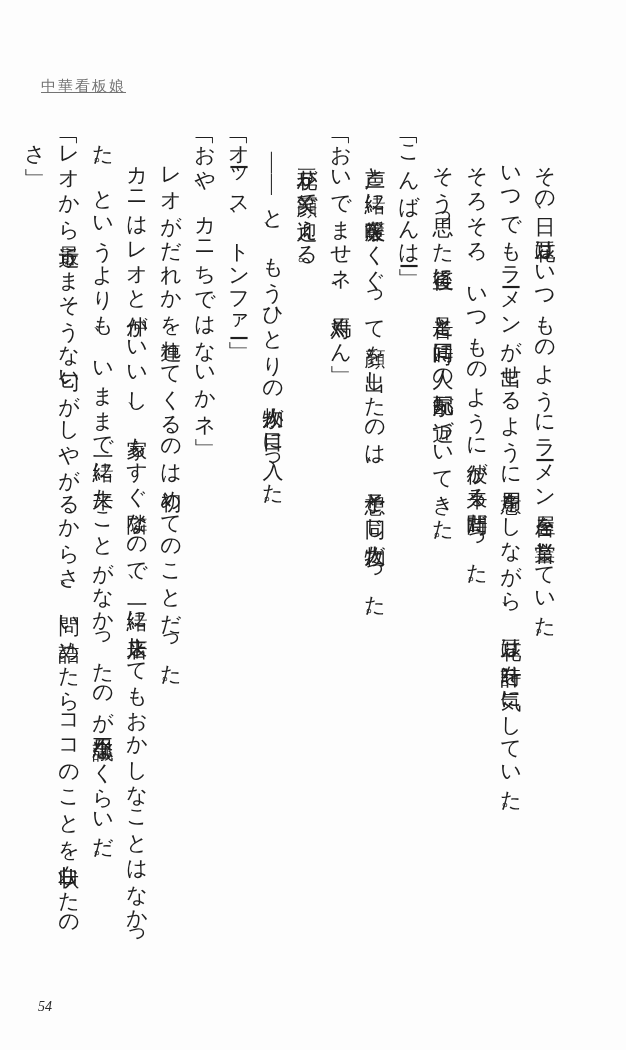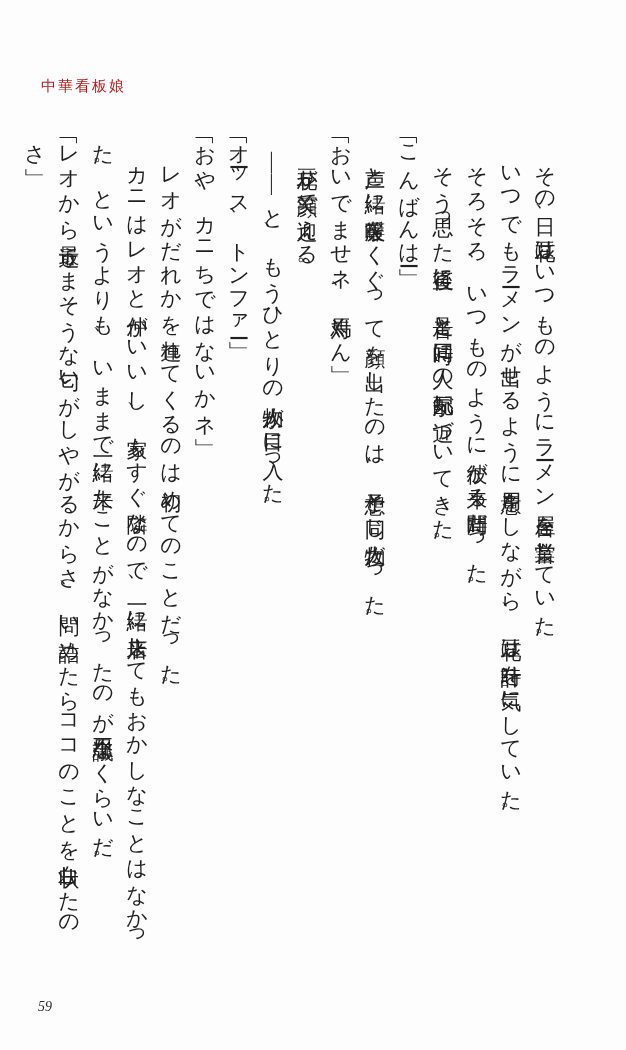--- a/index.html
+++ b/index.html
@@ -14,22 +14,23 @@
     background: #fdfdfd;
     overflow: hidden;
     font-family: "Liberation Serif", "DejaVu Serif", serif;
   }
   .running-head {
     position: absolute;
     left: 41px;
     top: 77px;
     font-size: 15px;
     letter-spacing: 2px;
-    color: #b91c1c;
+    color: #737373;
     white-space: nowrap;
+    text-decoration: underline;
   }
   .text-block {
     position: absolute;
     top: 130px;
     right: 64px;
     height: 876px;
     writing-mode: vertical-rl;
     text-orientation: mixed;
     font-size: 21px;
     letter-spacing: 0.8px;
@@ -71,15 +72,15 @@
     <p class="text-line indent">――と、もうひとりの人物が目に入った。</p>
     <p class="text-line">「オーッス、トンファー」</p>
     <p class="text-line">「おや、カニちではないかネ」</p>
     <p class="text-line indent">レオがだれかを連れてくるのは初めてのことだった。</p>
     <p class="text-line indent">カニはレオと仲がいいし、家もすぐ隣なので、一緒に来店してもおかしなことはなかっ</p>
     <p class="text-line">た。というよりも、いままで一緒に来たことがなかったのが不思議なくらいだ。</p>
     <p class="text-line">「レオから最近うまそうな匂いがしやがるからさ、問い詰めたらココのことを白状したの</p>
     <p class="text-line">さ」</p>
   </div>
 
-  <div class="page-number">59</div>
+  <div class="page-number">54</div>
 
 </div>
 
 </body></html>

